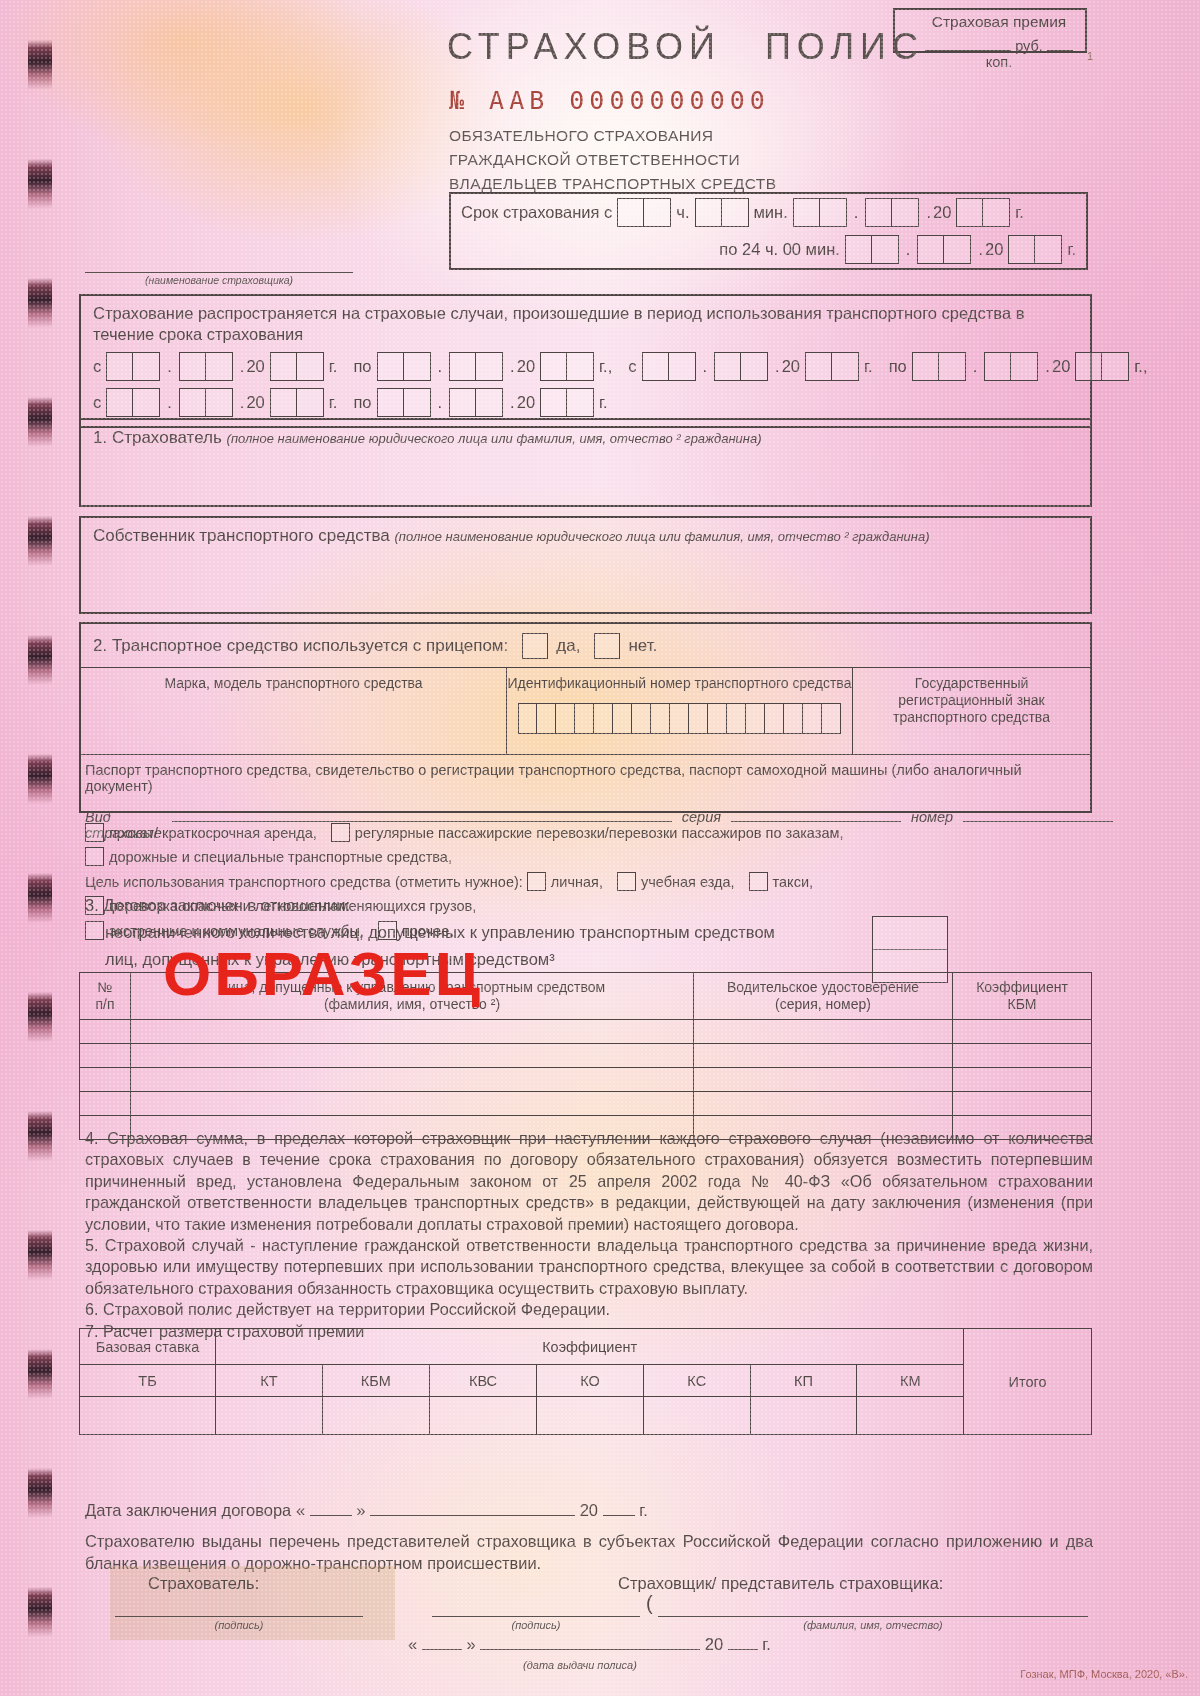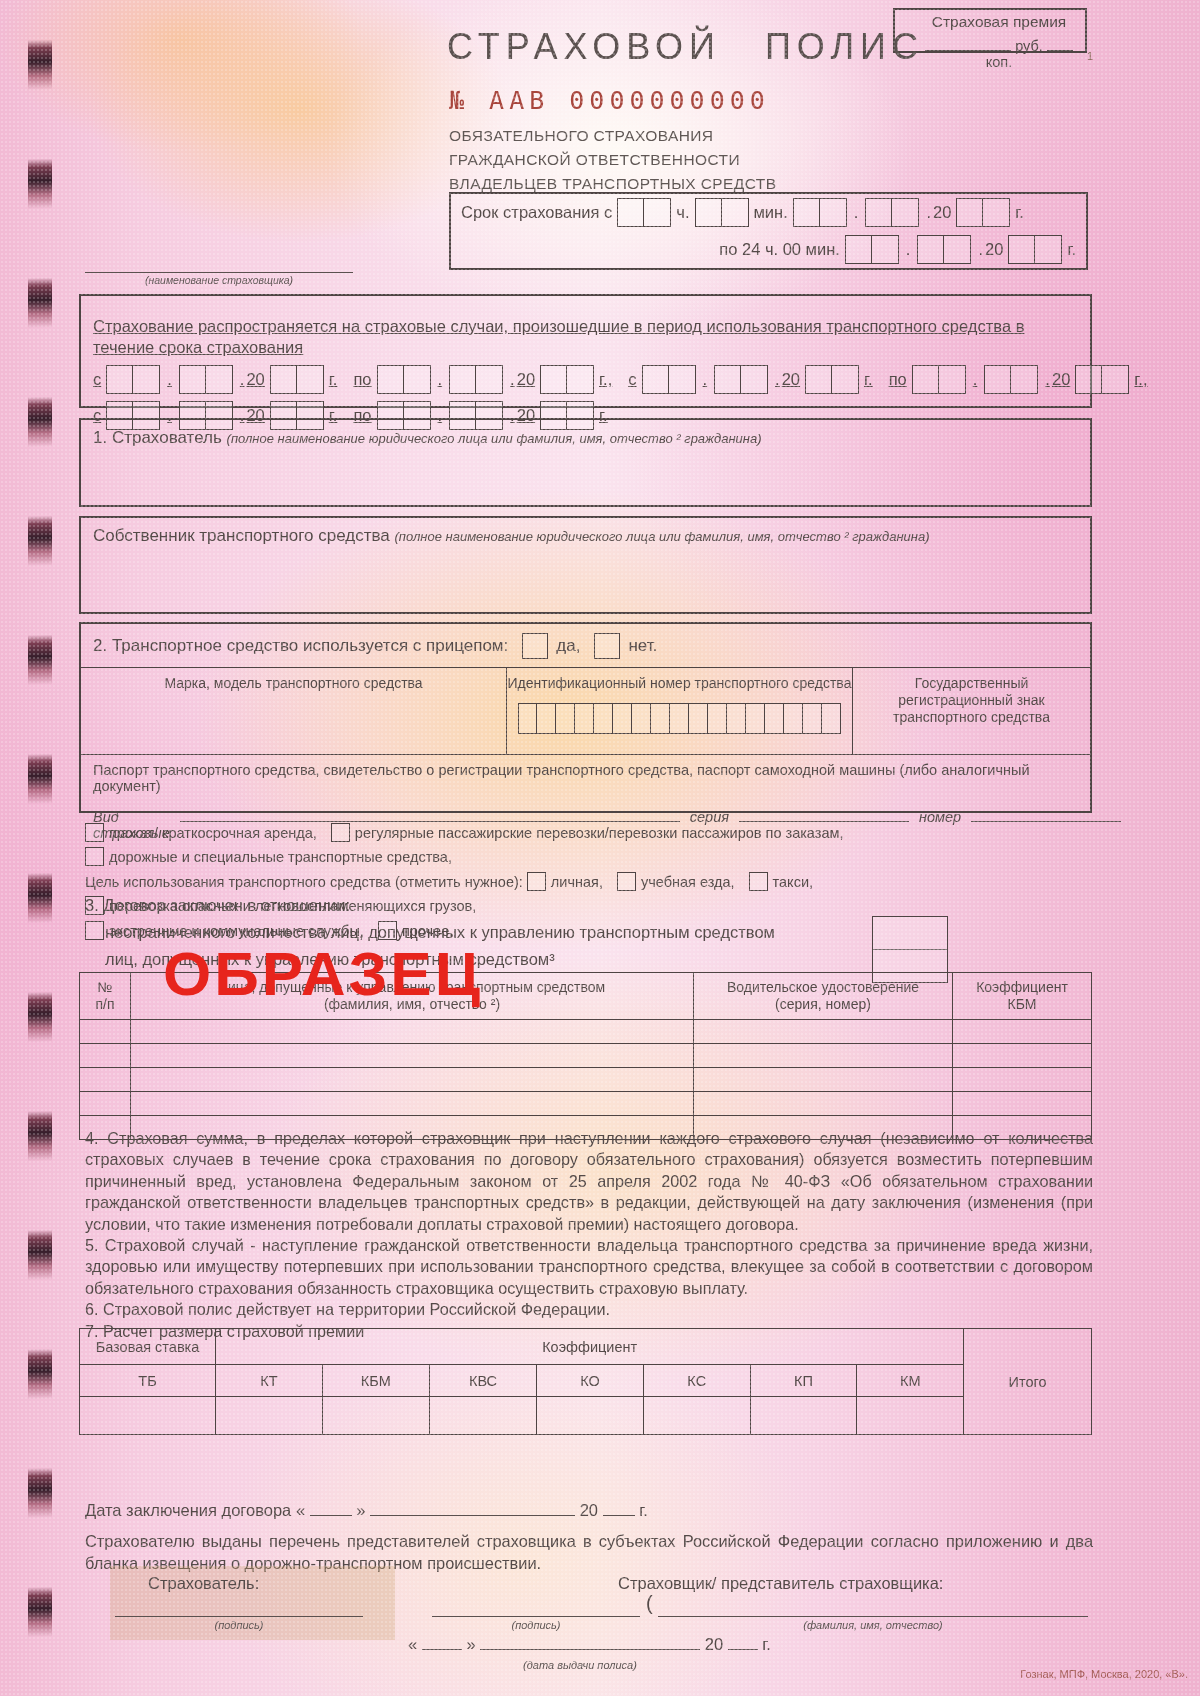--- a/index.html
+++ b/index.html
@@ -56,39 +56,39 @@
   .title{left:447px;top:26px;font-size:36px;letter-spacing:6px;word-spacing:28px;color:#5b514f;}
   .pnum{left:449px;top:86px;font-family:"DejaVu Sans Mono",monospace;font-size:25px;letter-spacing:5px;color:#a8453c;}
   .subt{left:449px;top:124px;font-size:15.5px;line-height:24px;letter-spacing:.4px;color:#5f5754;}
   .termbox{left:449px;top:192px;width:639px;height:78px;font-size:16.5px;color:#544a48;}
   .trow{display:flex;align-items:center;height:37px;padding:0 10px;}
   .trow.r2{justify-content:flex-end;}
   .insline{left:85px;top:234px;width:268px;text-align:center;}
   .insline .ln{height:38px;border-bottom:1.6px solid #5b514f;}
   .insline .cp{font-size:10.5px;font-style:italic;color:#5c5452;margin-top:1px;}
   
-  .periods{left:79px;top:294px;width:1013px;height:114px;padding:20px 12px;font-size:16.5px;line-height:21px;color:#544a48;text-decoration:underline;}
+  .periods{left:79px;top:294px;width:1013px;height:134px;padding:7px 12px;font-size:16.5px;line-height:21px;color:#544a48;}
   .prow{display:flex;align-items:center;margin-top:7px;}
   .pg{display:inline-flex;align-items:center;margin-right:16px;white-space:nowrap;}
   .sp28{width:26px;}
   
   .bigbox{left:79px;width:1013px;padding:8px 12px;font-size:17px;color:#544a48;}
   .fill{position:absolute;left:2px;right:2px;bottom:2px;}
   
   .veh{left:79px;top:622px;width:1013px;height:191px;color:#544a48;}
   .prikep{height:43px;display:flex;align-items:center;padding:0 12px;font-size:17px;}
   .prikep .cb{margin:0 8px 0 14px;}
   .cols{height:86px;border-top:1.6px solid #4e4443;border-bottom:1.6px solid #4e4443;display:flex;font-size:14px;text-align:center;}
   .cols .c1{width:425px;border-right:1.6px solid #4e4443;padding-top:7px;}
   .cols .c2{width:345px;border-right:1.6px solid #4e4443;padding-top:7px;}
   .cols .c3{flex:1;padding:7px 14px 0;line-height:17px;}
   .vinrow{display:flex;justify-content:center;margin-top:12px;}
   .vc{width:19px;height:31px;border:1.5px solid #4e4443;border-left:none;background:rgba(255,255,255,.2);box-sizing:border-box;}
   .vc:first-child{border-left:1.5px solid #4e4443;}
-  .pass{padding:7px 12px;font-size:14.5px;}
+  .pass{padding:7px 4px;font-size:14.5px;}
   .docline{display:flex;align-items:baseline;margin-top:12px;font-size:14.5px;}
   .docline .bl{flex:none;}
   
   .purpose{left:85px;top:821px;width:1007px;font-size:14.5px;color:#544a48;line-height:24px;}
   .purpose .row{margin-bottom:1px;}
   .purpose label{margin-right:10px;white-space:nowrap;}
   
   .contract{left:85px;top:896px;width:1007px;font-size:16.5px;color:#544a48;}
   .contract .ln1{margin:8px 0 0 20px;}
   .cntbox{position:absolute;left:787px;top:20px;width:76px;height:34px;border:1.7px solid #4e4443;background:rgba(255,255,255,.2);box-sizing:border-box;}

